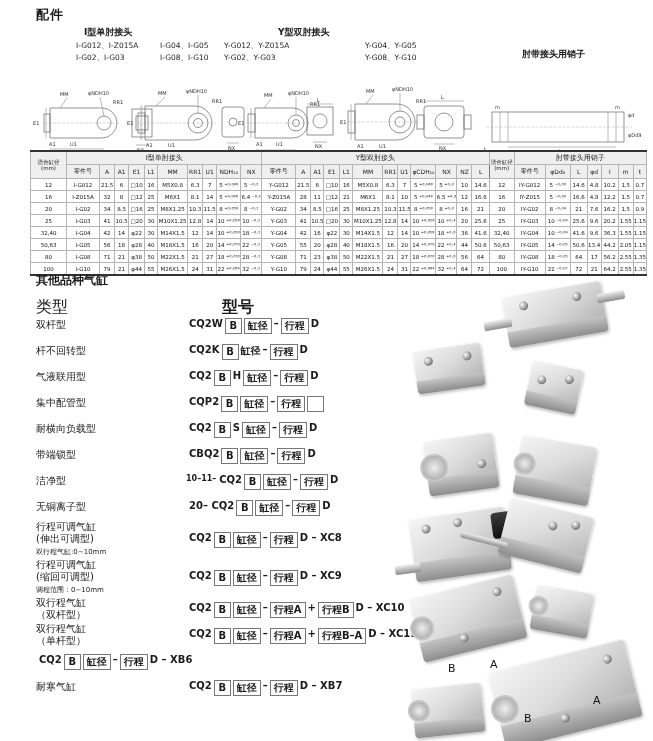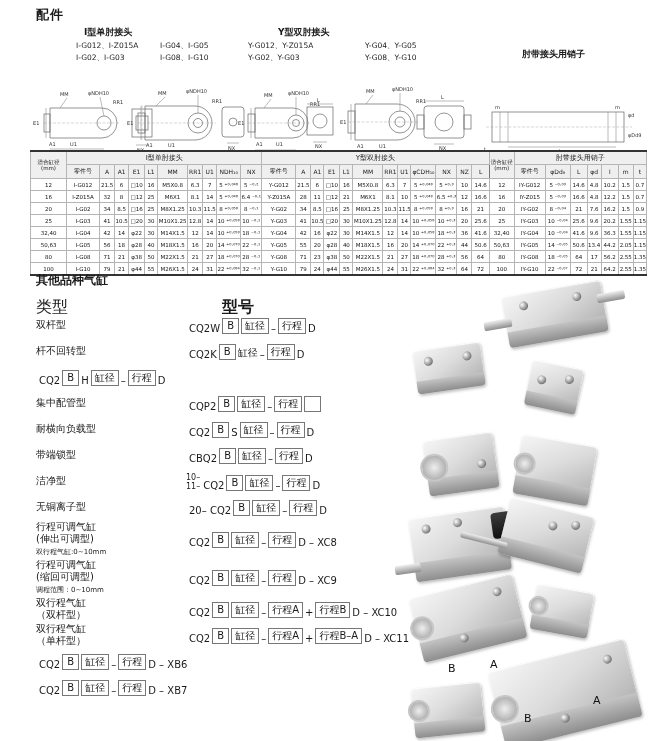--- a/index.html
+++ b/index.html
@@ -30,22 +30,22 @@
   .bore2l{display:block;line-height:6px;font-size:5.5px;}
   
   .other-sec{left:36px;top:272px;width:420px;}
   .other-title{font-size:12px;font-weight:bold;margin:0 0 8px 0;}
   .other-cols{position:relative;height:16px;font-size:16px;}
   .other-cols .c2{position:absolute;left:186px;font-weight:bold;}
   .orow{display:flex;align-items:center;min-height:25px;margin-bottom:1px;}
   .otype{width:150px;font-size:10px;line-height:12px;}
   .otype .sub{display:block;}
   .otype .note{display:block;font-size:7px;color:#222;margin-top:1px;}
-  .omodel{display:flex;align-items:flex-end;font-size:10px;white-space:nowrap;}
-  .stack{display:inline-flex;flex-direction:column;font-size:8px;line-height:9px;margin-right:2px;}
+  .omodel{display:flex;align-items:flex-start;font-size:10px;white-space:nowrap;font-weight:bold;}
+  .stack{display:inline-flex;flex-direction:row;font-size:8px;line-height:9px;margin-right:2px;}
   .seg{display:inline-block;margin:0 1px;}
   .seg[data-boxed="1"]{border:1px solid #777;padding:0 3px;min-width:9px;text-align:center;line-height:14px;}
   
   .photos{left:398px;top:282px;width:255px;height:459px;}
   .ph{position:absolute;border-radius:4px;
       background:linear-gradient(150deg,#f6f6f6 0%,#dcdcdc 45%,#a9a9a9 100%);
       box-shadow:1px 2px 3px rgba(0,0,0,.25), inset 0 1px 1px #fff;}
   .ph::after{content:"";position:absolute;left:0;right:0;bottom:0;height:30%;
       background:linear-gradient(#c4c4c4,#8d8d8d);border-radius:0 0 4px 4px;}
   .rod{position:absolute;height:9px;background:linear-gradient(#f0f0f0,#8d8d8d);border-radius:2px;z-index:1;}
@@ -69,21 +69,21 @@
     <div class="abs pin-title" style="left:522px;top:26px;">肘带接头用销子</div>
 
     <div class="abs model-group" style="left:44px;top:18px;">
       <div>I-G012、I-Z015A</div>
       <div>I-G02、I-G03</div>
     </div>
     <div class="abs model-group" style="left:128px;top:18px;">
       <div>I-G04、I-G05</div>
       <div>I-G08、I-G10</div>
     </div>
-    <div class="abs model-group" style="left:216px;top:18px;">
+    <div class="abs model-group" style="left:192px;top:18px;">
       <div>Y-G012、Y-Z015A</div>
       <div>Y-G02、Y-G03</div>
     </div>
     <div class="abs model-group" style="left:333px;top:18px;">
       <div>Y-G04、Y-G05</div>
       <div>Y-G08、Y-G10</div>
     </div>
 
     <svg class="abs drawings-svg" viewBox="0 22 653 132">
 
@@ -621,20 +621,25 @@
             <span class="seg">缸径</span>
             <span class="seg">–</span>
             <span class="seg" data-boxed="1">行程</span>
             <span class="seg">D</span>
             <span class="seg"></span>
             <span class="seg"></span>
           </div>
         </div>
 
         <div class="orow">
+          <div class="otype">
+            <span>气液联用型</span>
+            <span class="sub"></span>
+            <span class="note"></span>
+          </div>
           <div class="omodel">
             <span class="stack">
               <span></span>
               <span></span>
             </span>
             <span class="seg">CQ2</span>
             <span class="seg" data-boxed="1">B</span>
             <span class="seg">H</span>
             <span class="seg" data-boxed="1">缸径</span>
             <span class="seg">–</span>
@@ -853,20 +858,25 @@
             <span class="seg" data-boxed="1">缸径</span>
             <span class="seg">–</span>
             <span class="seg" data-boxed="1">行程</span>
             <span class="seg">D – XB6</span>
             <span class="seg"></span>
             <span class="seg"></span>
           </div>
         </div>
 
         <div class="orow">
+          <div class="otype">
+            <span>耐寒气缸</span>
+            <span class="sub"></span>
+            <span class="note"></span>
+          </div>
           <div class="omodel">
             <span class="stack">
               <span></span>
               <span></span>
             </span>
             <span class="seg">CQ2</span>
             <span class="seg" data-boxed="1">B</span>
             <span class="seg" data-boxed="1">缸径</span>
             <span class="seg">–</span>
             <span class="seg" data-boxed="1">行程</span>

